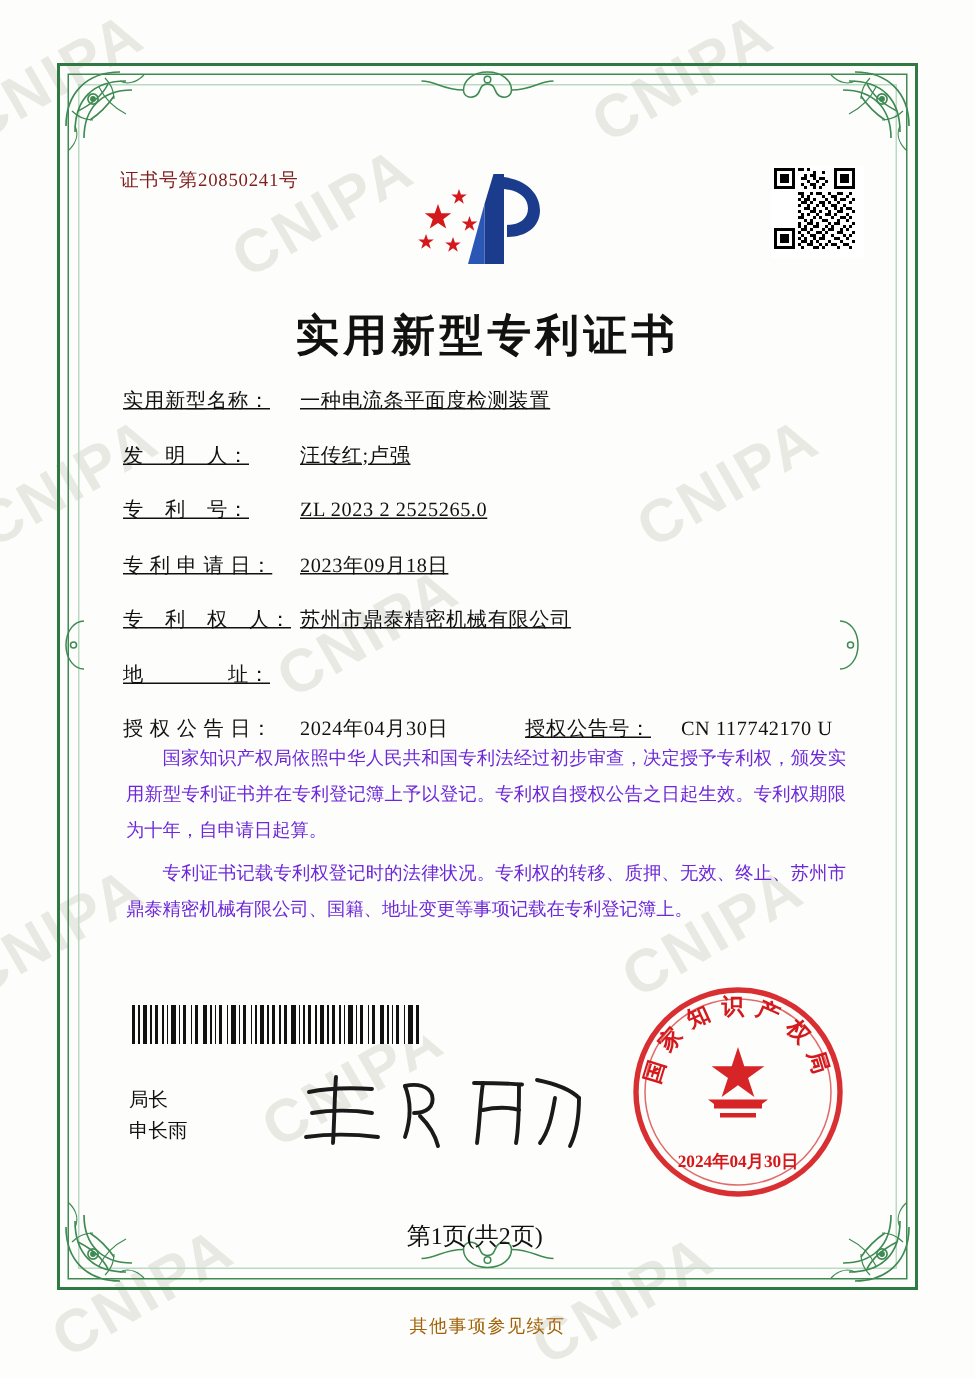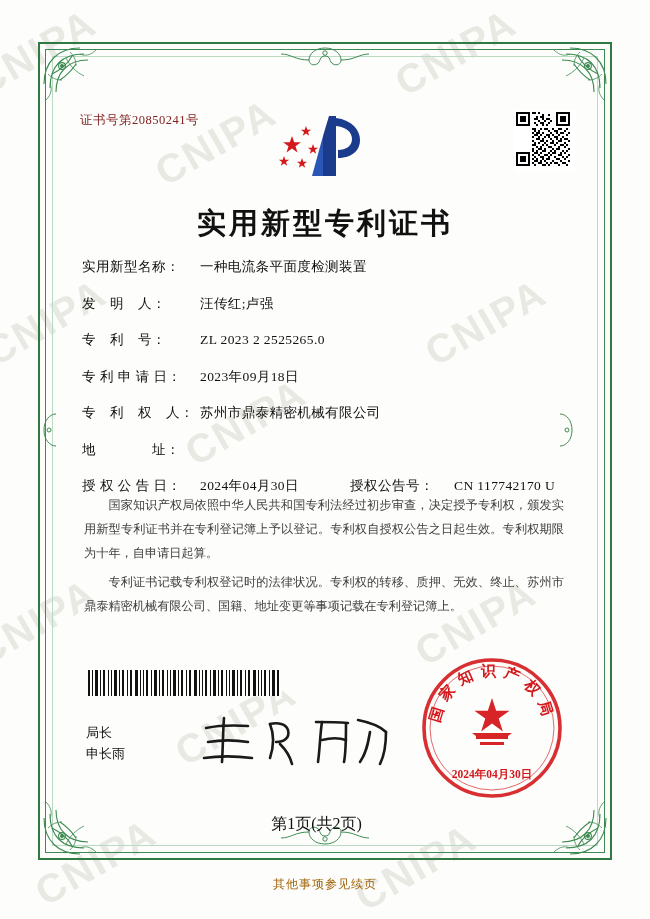--- a/index.html
+++ b/index.html
@@ -140,20 +140,21 @@
     position: absolute;
     left: 22px; top: 196px;
     right: 16px;
   }
   .field-row {
     display: flex;
     align-items: baseline;
     margin-bottom: 18.5px;
     font-size: 13.5px;
     color: #111;
+    text-decoration: underline;
   }
   .field-label {
     width: 118px;
     flex: 0 0 118px;
     letter-spacing: 0.5px;
   }
   .field-value {
     flex: 1;
     letter-spacing: 0.4px;
   }
@@ -173,28 +174,29 @@
     font-family: Liberation Serif, serif;
   }
   .dual-right {
     display: flex;
     align-items: baseline;
     flex: 1;
   }
   .dual-right .field-label {
     width: 104px;
     flex: 0 0 104px;
+    text-decoration: underline;
   }
 
   .paragraphs {
     position: absolute;
     left: 24px; right: 26px; top: 432px;
     font-size: 12.2px;
     line-height: 1.95;
-    color: #404040;
+    color: #6d28d9;
     text-align: justify;
   }
   .paragraphs p {
     margin: 0 0 6px 0;
     text-indent: 2em;
   }
 
   .barcode {
     position: absolute;
     left: 26px; top: 608px;

